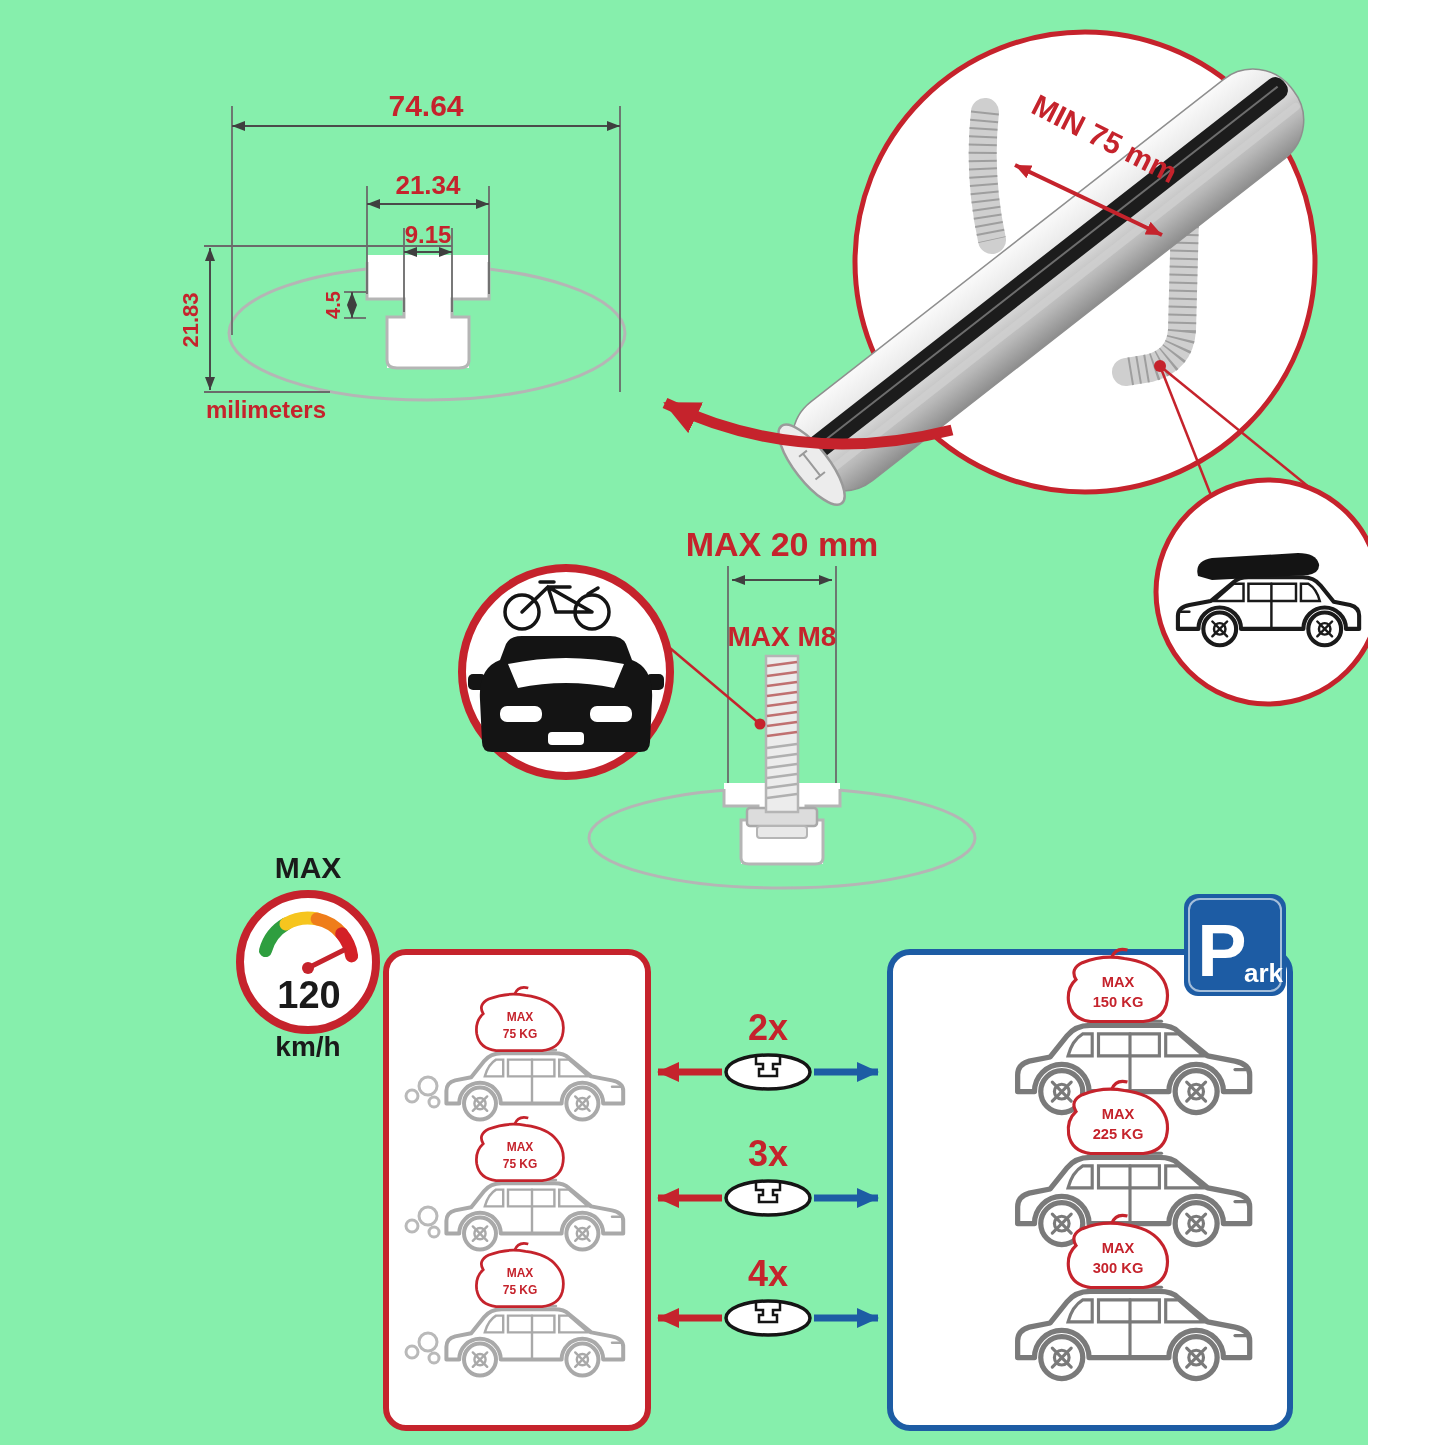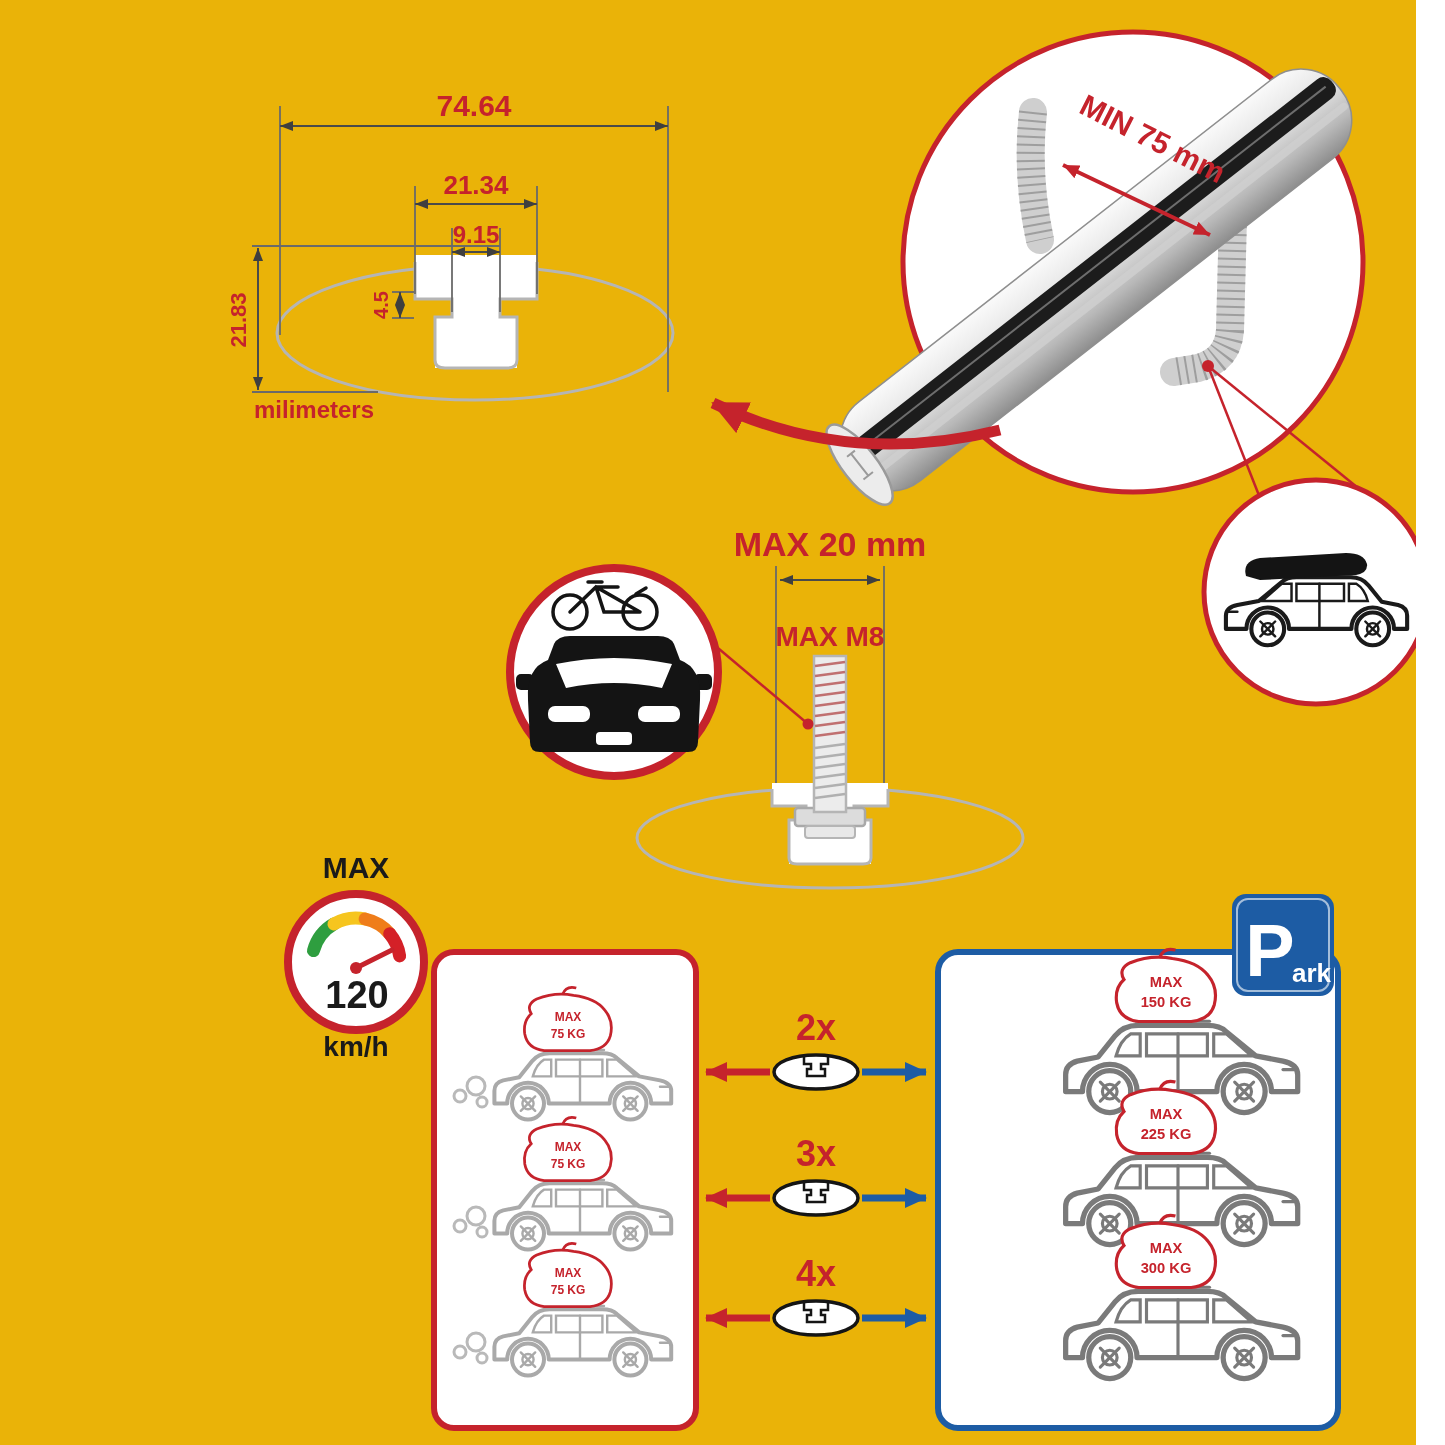--- a/index.html
+++ b/index.html
@@ -1,16 +1,16 @@
 <!DOCTYPE html>
 <html><head>
 <meta charset="utf-8">
 <style>
   html,body{margin:0;padding:0;background:#fff;}
-  #stage{width:1368px;height:1445px;position:relative;background:#eab308;overflow:hidden;padding-left:48px;}
+  #stage{width:1368px;height:1445px;position:relative;background:#86efac;overflow:hidden;}
   svg{display:block;}
   text{font-family:"Liberation Sans", sans-serif;}
   .dim{fill:#c5232c;font-weight:700;}
   .dkline{stroke:#4a4a4a;stroke-width:2;fill:none;}
   .extline{stroke:#6a6a6a;stroke-width:1.8;fill:none;}
   .profile{stroke:#b5b5b5;stroke-width:3;fill:none;}
   .profileFill{fill:#fff;}
   .redline{stroke:#c5232c;fill:none;}
   .blueline{stroke:#1d5ca4;fill:none;}
   .cbody{fill:#fff;stroke:currentColor;stroke-width:5;stroke-linejoin:round;stroke-linecap:round;}

